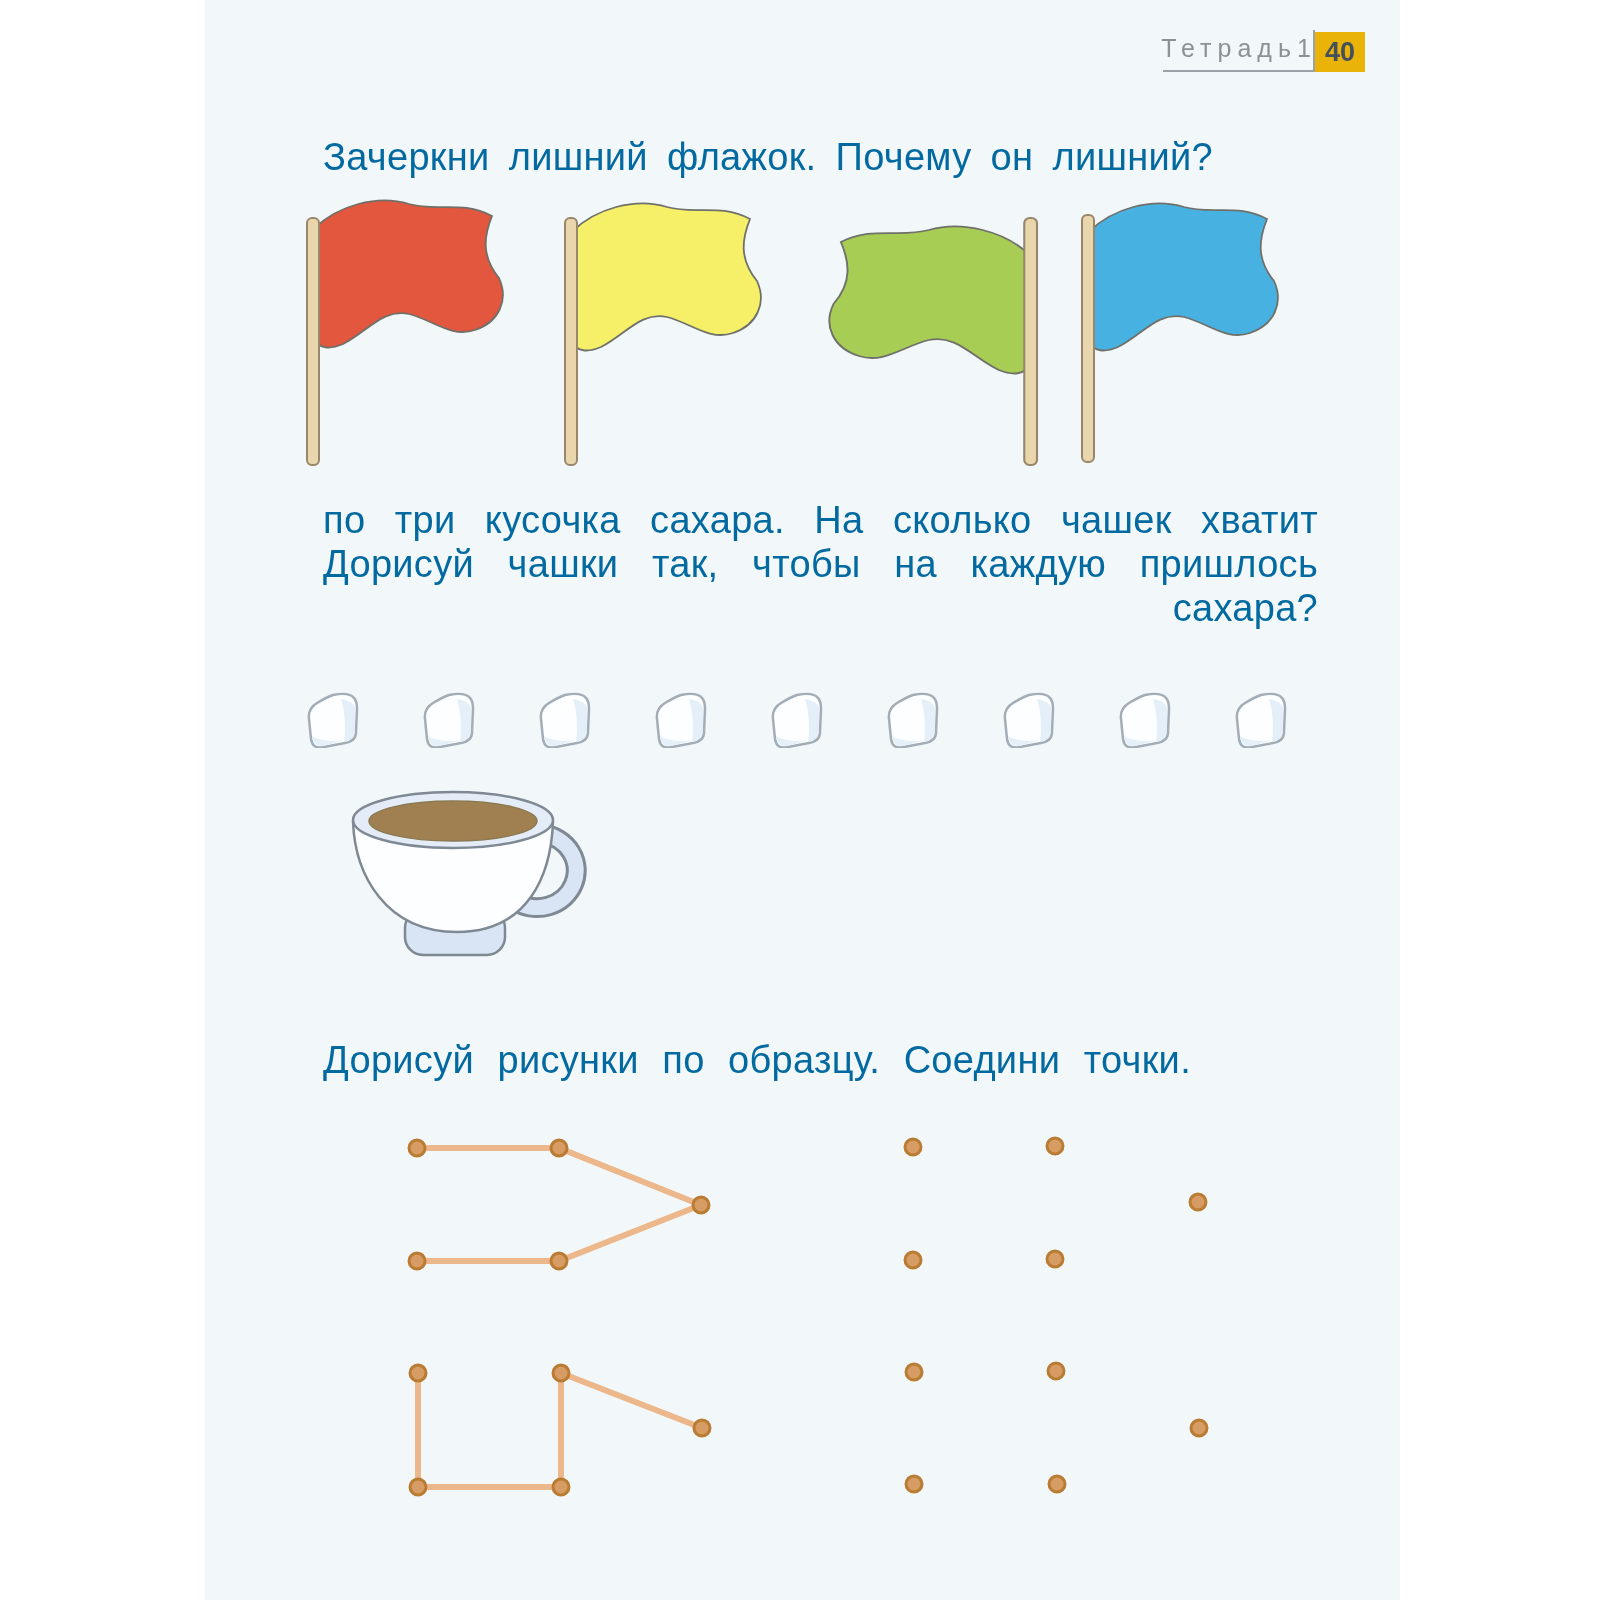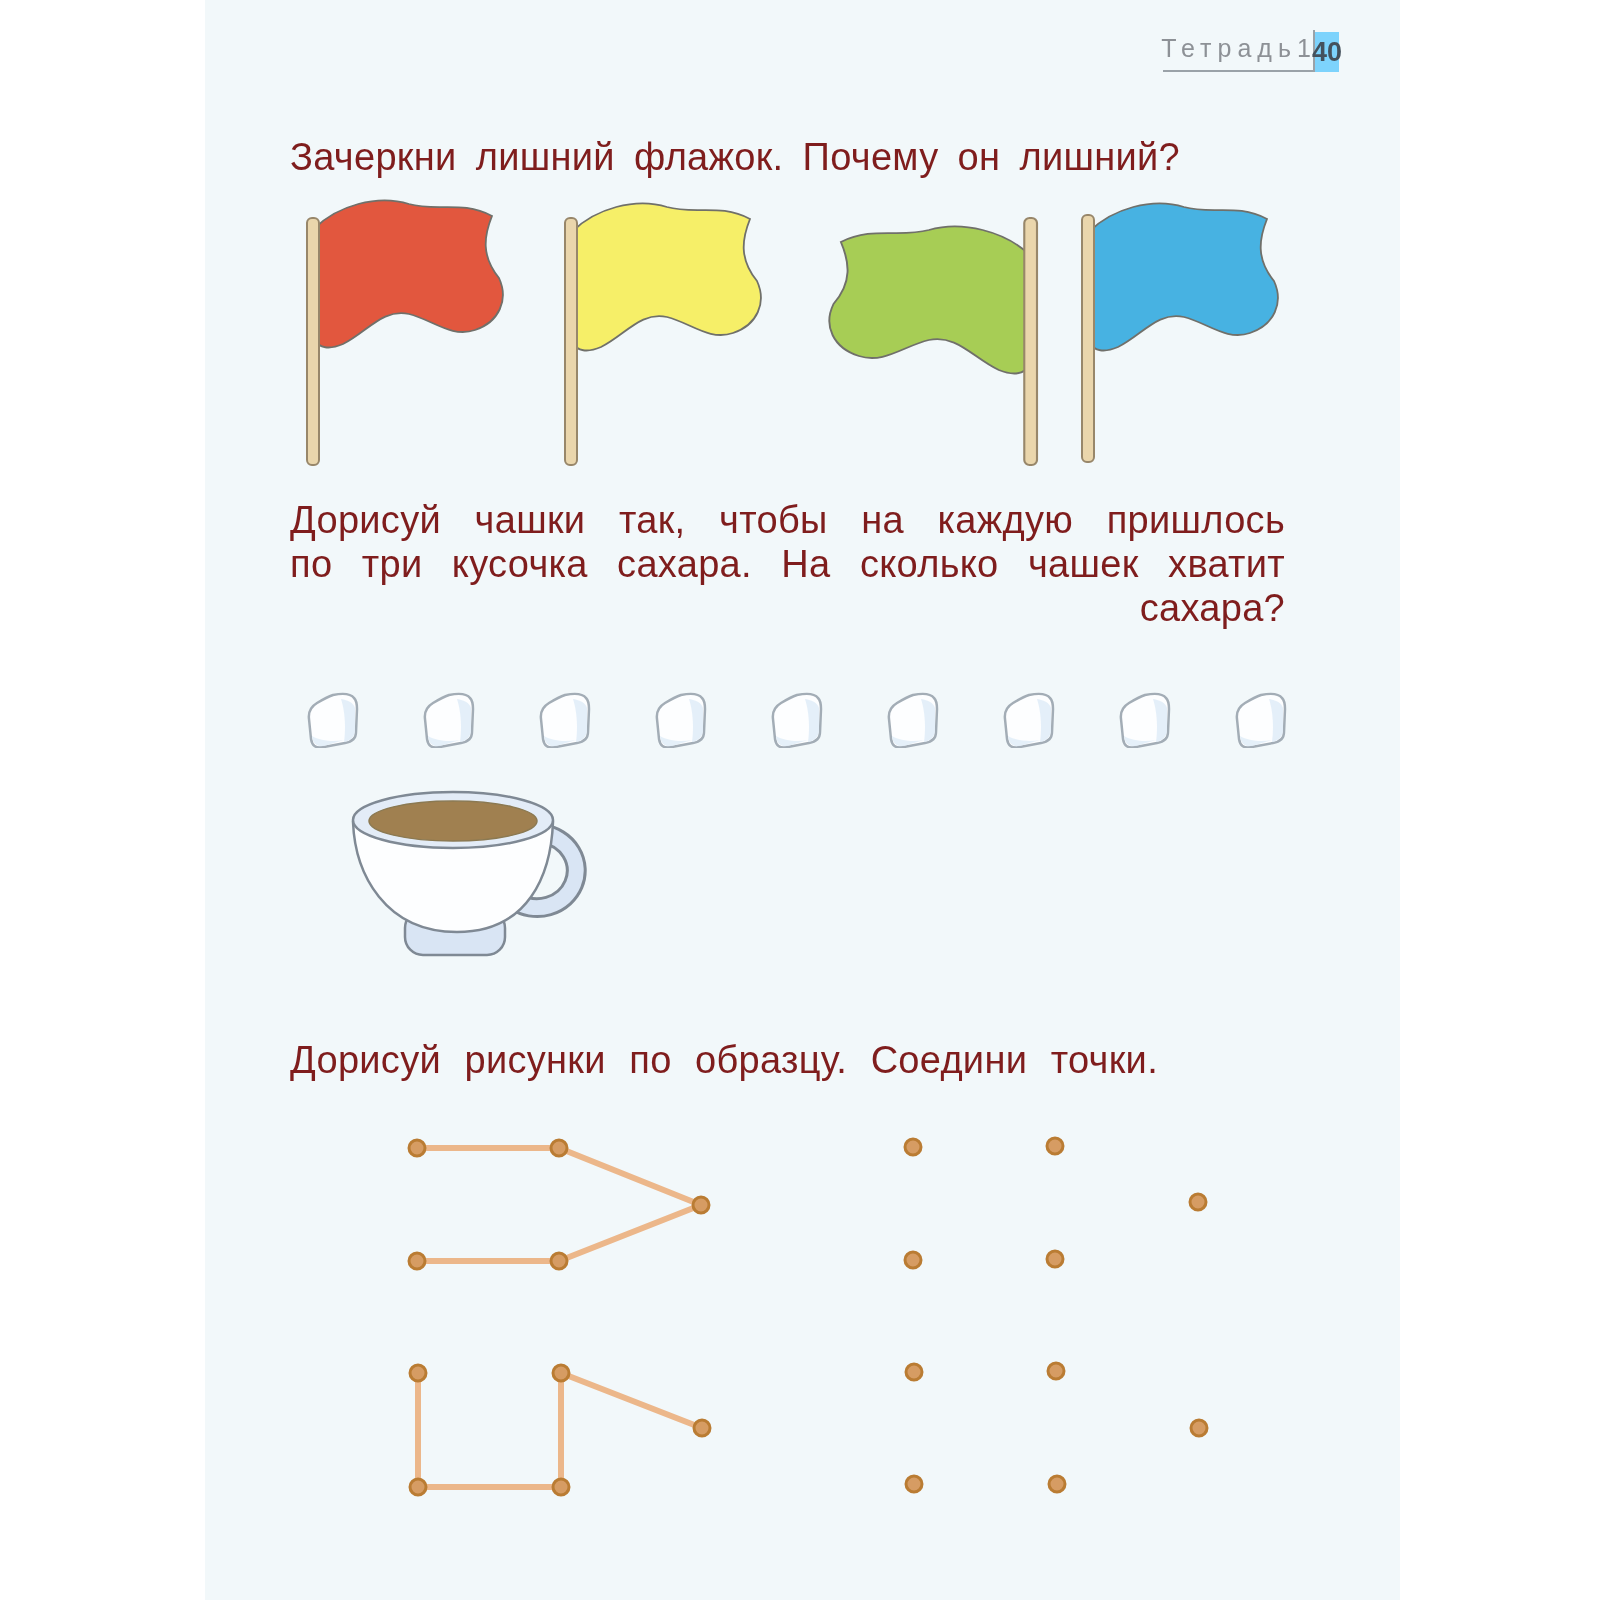--- a/index.html
+++ b/index.html
@@ -7,25 +7,25 @@
           font-family:"Liberation Sans", sans-serif;}
   .page{position:absolute;left:205px;top:0;width:1195px;height:1600px;background:#f2f8fa;}
 
   
   .pagehead{position:absolute;top:30px;left:958px;display:flex;align-items:flex-end;}
   .nb{display:flex;justify-content:center;align-items:flex-end;width:142px;
       padding:0 6px 7px 2px;border-bottom:2px solid #9aa2a8;
       font-size:25px;color:#8d9196;letter-spacing:6px;}
   .nb .num{letter-spacing:0;}
   .vdiv{width:2px;height:42px;background:#9aa2a8;}
-  .pageno{width:24px;height:40px;background:#7dd3fc;color:#44515c;font-weight:bold;
+  .pageno{width:50px;height:40px;background:#eab308;color:#44515c;font-weight:bold;
           font-size:27px;display:flex;align-items:center;justify-content:center;}
 
   
-  .task{position:absolute;color:#7f1d1d;font-size:38px;line-height:44px;letter-spacing:.3px;}
+  .task{position:absolute;color:#0369a1;font-size:38px;line-height:44px;letter-spacing:.3px;margin-left:33px;}
   .jline{text-align:justify;text-align-last:justify;}
   .lline{text-align:right;}
   #task1-text{left:85px;top:97px;width:890px;}
   #task2-text{left:85px;top:498px;width:995px;}
   #task3-text{left:85px;top:1000px;width:868px;}
 
   
   #flags-svg{position:absolute;left:85px;top:180px;}
   #sugar-row{position:absolute;left:95px;top:692px;width:990px;height:60px;
              display:flex;justify-content:space-between;align-items:flex-start;}
@@ -62,22 +62,22 @@
           <path d="M8,10 C30,-12 70,-24 102,-14 C130,-6 155,-18 185,-2 C177,18 174,38 192,60 C202,82 192,104 168,112 C144,120 126,102 102,96 C76,90 60,114 36,126 C22,132 12,130 8,122 Z" transform="translate(0,26)" fill="#a7cd55" stroke="#70706a" stroke-width="1.8"></path>
           <rect x="0" y="0" width="12" height="247" rx="5" fill="#ead6ac" stroke="#98876a" stroke-width="2"></rect>
         </g>
         <g transform="translate(792,35)">
           <path d="M8,10 C30,-12 70,-24 102,-14 C130,-6 155,-18 185,-2 C177,18 174,38 192,60 C202,82 192,104 168,112 C144,120 126,102 102,96 C76,90 60,114 36,126 C22,132 12,130 8,122 Z" transform="translate(0,6)" fill="#47b2e2" stroke="#70706a" stroke-width="1.8"></path>
           <rect x="0" y="0" width="12" height="247" rx="5" fill="#ead6ac" stroke="#98876a" stroke-width="2"></rect>
         </g>
       </svg>
 
     <div class="task" id="task2-text">
+      <div class="jline">по три кусочка сахара. На сколько чашек хватит</div>
       <div class="jline">Дорисуй чашки так, чтобы на каждую пришлось</div>
-      <div class="jline">по три кусочка сахара. На сколько чашек хватит</div>
       <div class="lline">сахара?</div>
     </div>
 
     <div id="sugar-row">
         <span><svg width="62" height="56" viewBox="0 0 62 56">
     <path d="M33,3 C43,1 51,2 54,6 C57,9 57,13 57,17 L56,40 C56,47 51,50 45,51 L24,55 C15,57 12,53 11,47 L9,27 C8,19 12,14 17,11 C22,8 27,5 33,3 Z" fill="#fdfeff" stroke="#a3adb6" stroke-width="2.5" stroke-linejoin="round"></path>
     <path d="M41,7 C48,8 54,11 55,16 L55,38 C55,45 50,49 44,50 C46,36 45,19 41,7 Z" fill="#dfecf8" opacity="0.85"></path>
     <path d="M12,44 C20,49 34,50 44,48 L24,54 C16,55 13,51 12,44 Z" fill="#dfecf8" opacity="0.8"></path>
   </svg></span>
         <span><svg width="62" height="56" viewBox="0 0 62 56">

